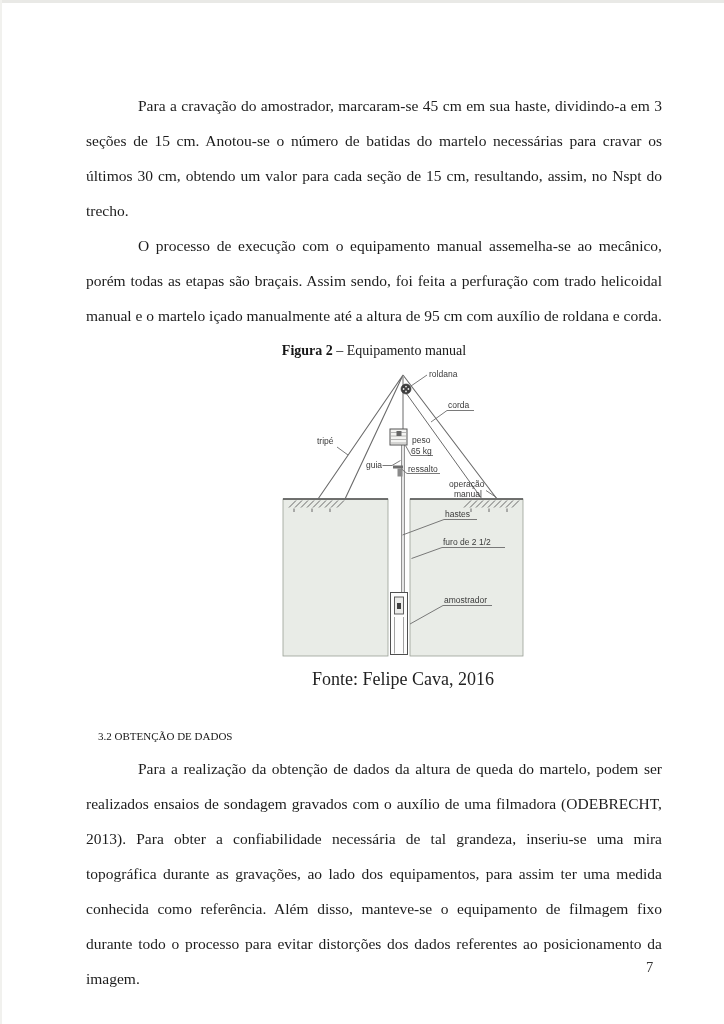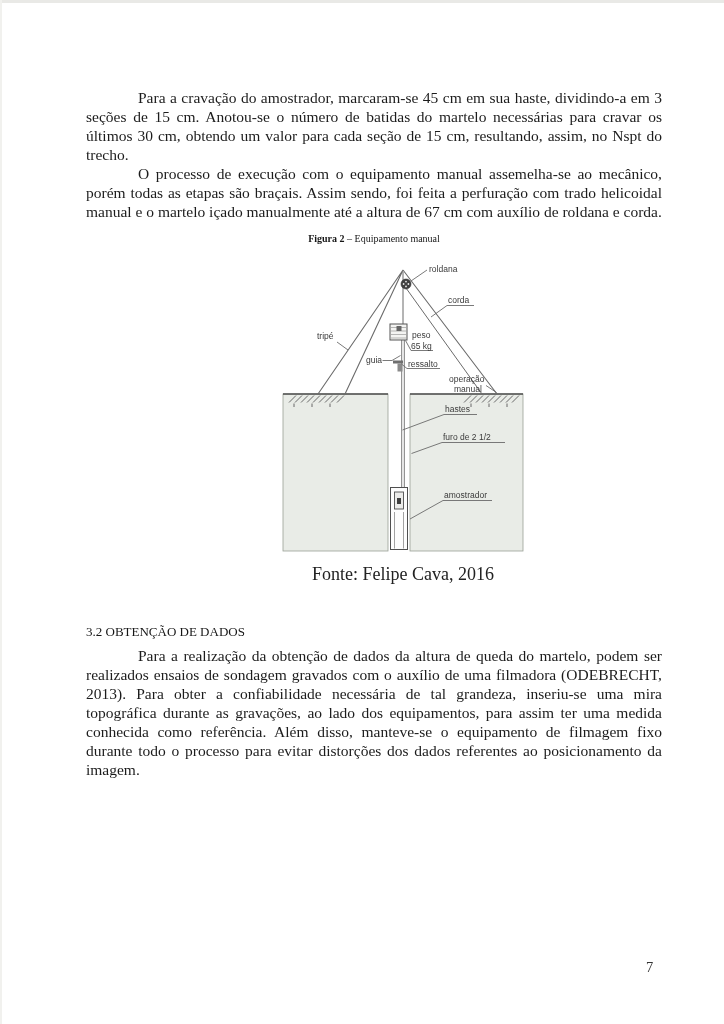--- a/index.html
+++ b/index.html
@@ -5,45 +5,45 @@
   html,body{margin:0;padding:0;}
   body{
     width:724px;height:1024px;position:relative;background:#ffffff;
     font-family:"Liberation Serif", serif;color:#1c1c1c;overflow:hidden;
   }
   .scan-edge-top{position:absolute;left:0;top:0;width:724px;height:3px;background:#e9e9e6;}
   .scan-edge-left{position:absolute;left:0;top:0;width:2px;height:1024px;background:#f1f1ee;}
   .content{position:absolute;left:86px;top:88px;width:576px;}
   p.body-par{
     margin:0;text-indent:52px;text-align:justify;text-align-last:left;
-    font-size:15.5px;line-height:19px;color:#1c1c1c;
+    font-size:15.5px;line-height:35px;color:#1c1c1c;
   }
-  .caption{margin-top:7px;height:22px;line-height:22px;text-align:center;font-size:10px;color:#161616;}
+  .caption{margin-top:7px;height:22px;line-height:22px;text-align:center;font-size:14px;color:#161616;}
   .caption b{font-weight:bold;}
-  .figure-wrap{margin-top:10px;margin-left:195px;width:244px;}
+  .figure-wrap{margin-top:3px;margin-left:195px;width:244px;}
   .figure-wrap svg{display:block;}
   .source-line{margin-top:6px;text-align:center;font-size:18px;color:#222;width:244px;}
   h2.section-heading{
-    margin:32px 0 0 0;font-size:13px;line-height:29px;font-weight:normal;color:#161616;
+    margin:32px 0 0 12px;font-size:11px;line-height:29px;font-weight:normal;color:#161616;
   }
   .after-heading{margin-top:2px;}
   .page-number{position:absolute;left:646px;top:959px;font-size:14.5px;color:#333;}
   svg text{font-family:"Liberation Sans", sans-serif;font-size:8.5px;fill:#3a3a3a;}
 </style>
 </head>
 <body>
 
 <div class="scan-edge-top"></div>
 <div class="scan-edge-left"></div>
 
 <div class="content">
 
   <p class="body-par">Para a cravação do amostrador, marcaram-se 45 cm em sua haste, dividindo-a em 3 seções de 15 cm. Anotou-se o número de batidas do martelo necessárias para cravar os últimos 30 cm, obtendo um valor para cada seção de 15 cm, resultando, assim, no Nspt do trecho.</p>
 
-  <p class="body-par">O processo de execução com o equipamento manual assemelha-se ao mecânico, porém todas as etapas são braçais. Assim sendo, foi feita a perfuração com trado helicoidal manual e o martelo içado manualmente até a altura de 67 cm com auxílio de roldana e corda.</p>
+  <p class="body-par">O processo de execução com o equipamento manual assemelha-se ao mecânico, porém todas as etapas são braçais. Assim sendo, foi feita a perfuração com trado helicoidal manual e o martelo içado manualmente até a altura de 95 cm com auxílio de roldana e corda.</p>
 
   <div class="caption"><b>Figura 2</b><span> – Equipamento manual</span></div>
 
   <div class="figure-wrap">
     <svg width="244" height="298" viewBox="0 0 244 298">
 
       <rect x="2" y="134" width="105" height="157" fill="#e9ece7" stroke="#9aa096" stroke-width="0.8"></rect>
       <rect x="129" y="134" width="113" height="157" fill="#e9ece7" stroke="#9aa096" stroke-width="0.8"></rect>
 
       <path d="M2 134 H107 M129 134 H242" stroke="#4f4f4f" stroke-width="1.4" fill="none"></path>

